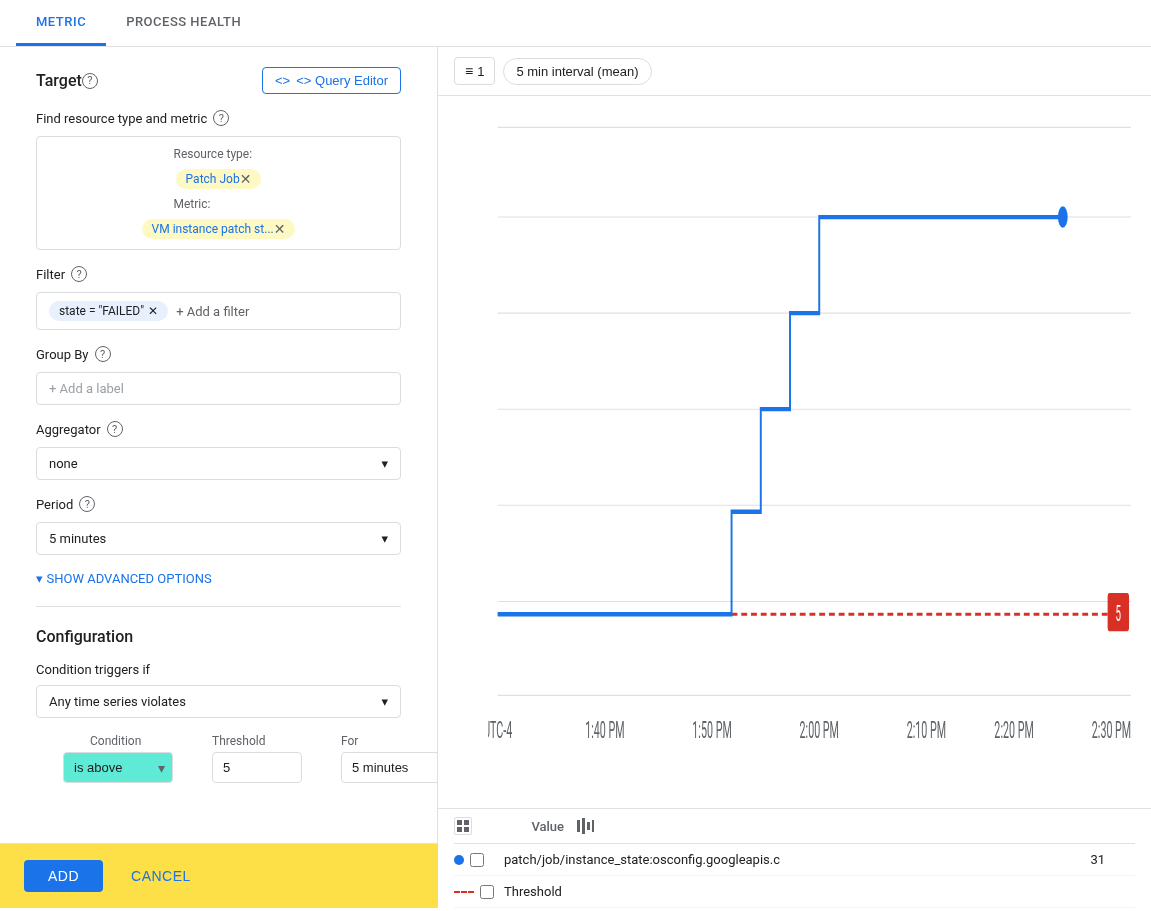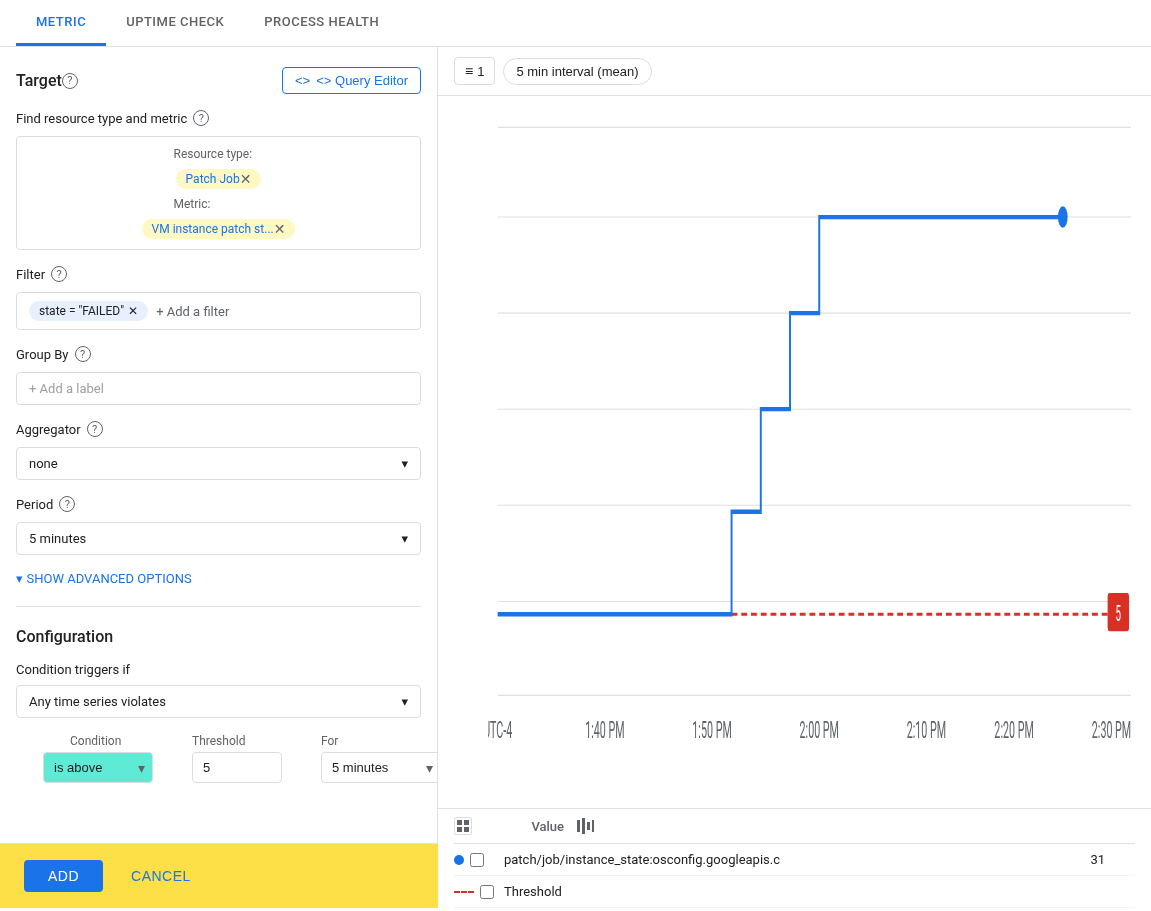--- a/index.html
+++ b/index.html
@@ -81,28 +81,27 @@
     .red-dashed { width: 20px; height: 0; border-top: 2px dashed #d93025; }
     .metric-checkbox { width: 14px; height: 14px; border: 1px solid #dadce0; border-radius: 2px; }
 
     .left-scroll { height: calc(911px - 50px - 70px); overflow-y: auto; padding-bottom: 20px; }
   </style>
 </head>
 <body>
 
 <div class="top-tabs">
   <div class="tab active">METRIC</div>
-  <div class="tab">UPTIME CHECK</div>
   <div class="tab">PROCESS HEALTH</div>
 </div>
 
 <div class="main-layout">
 
   <div style="width:438px;min-width:438px;border-right:1px solid #e0e0e0;display:flex;flex-direction:column;position:relative;">
-    <div class="left-scroll" style="padding:20px 16px;">
+    <div class="left-scroll" style="padding:20px 36px;">
 
       <div style="display:flex;align-items:center;margin-bottom:16px;">
         <span class="section-title" style="margin-bottom:0;">Target</span>
         <span class="help-icon">?</span>
         <button class="query-editor-btn">
           <span>&lt;&gt;</span>
           <span style="font-size:13px;">&lt;&gt; Query Editor</span>
         </button>
       </div>
 

